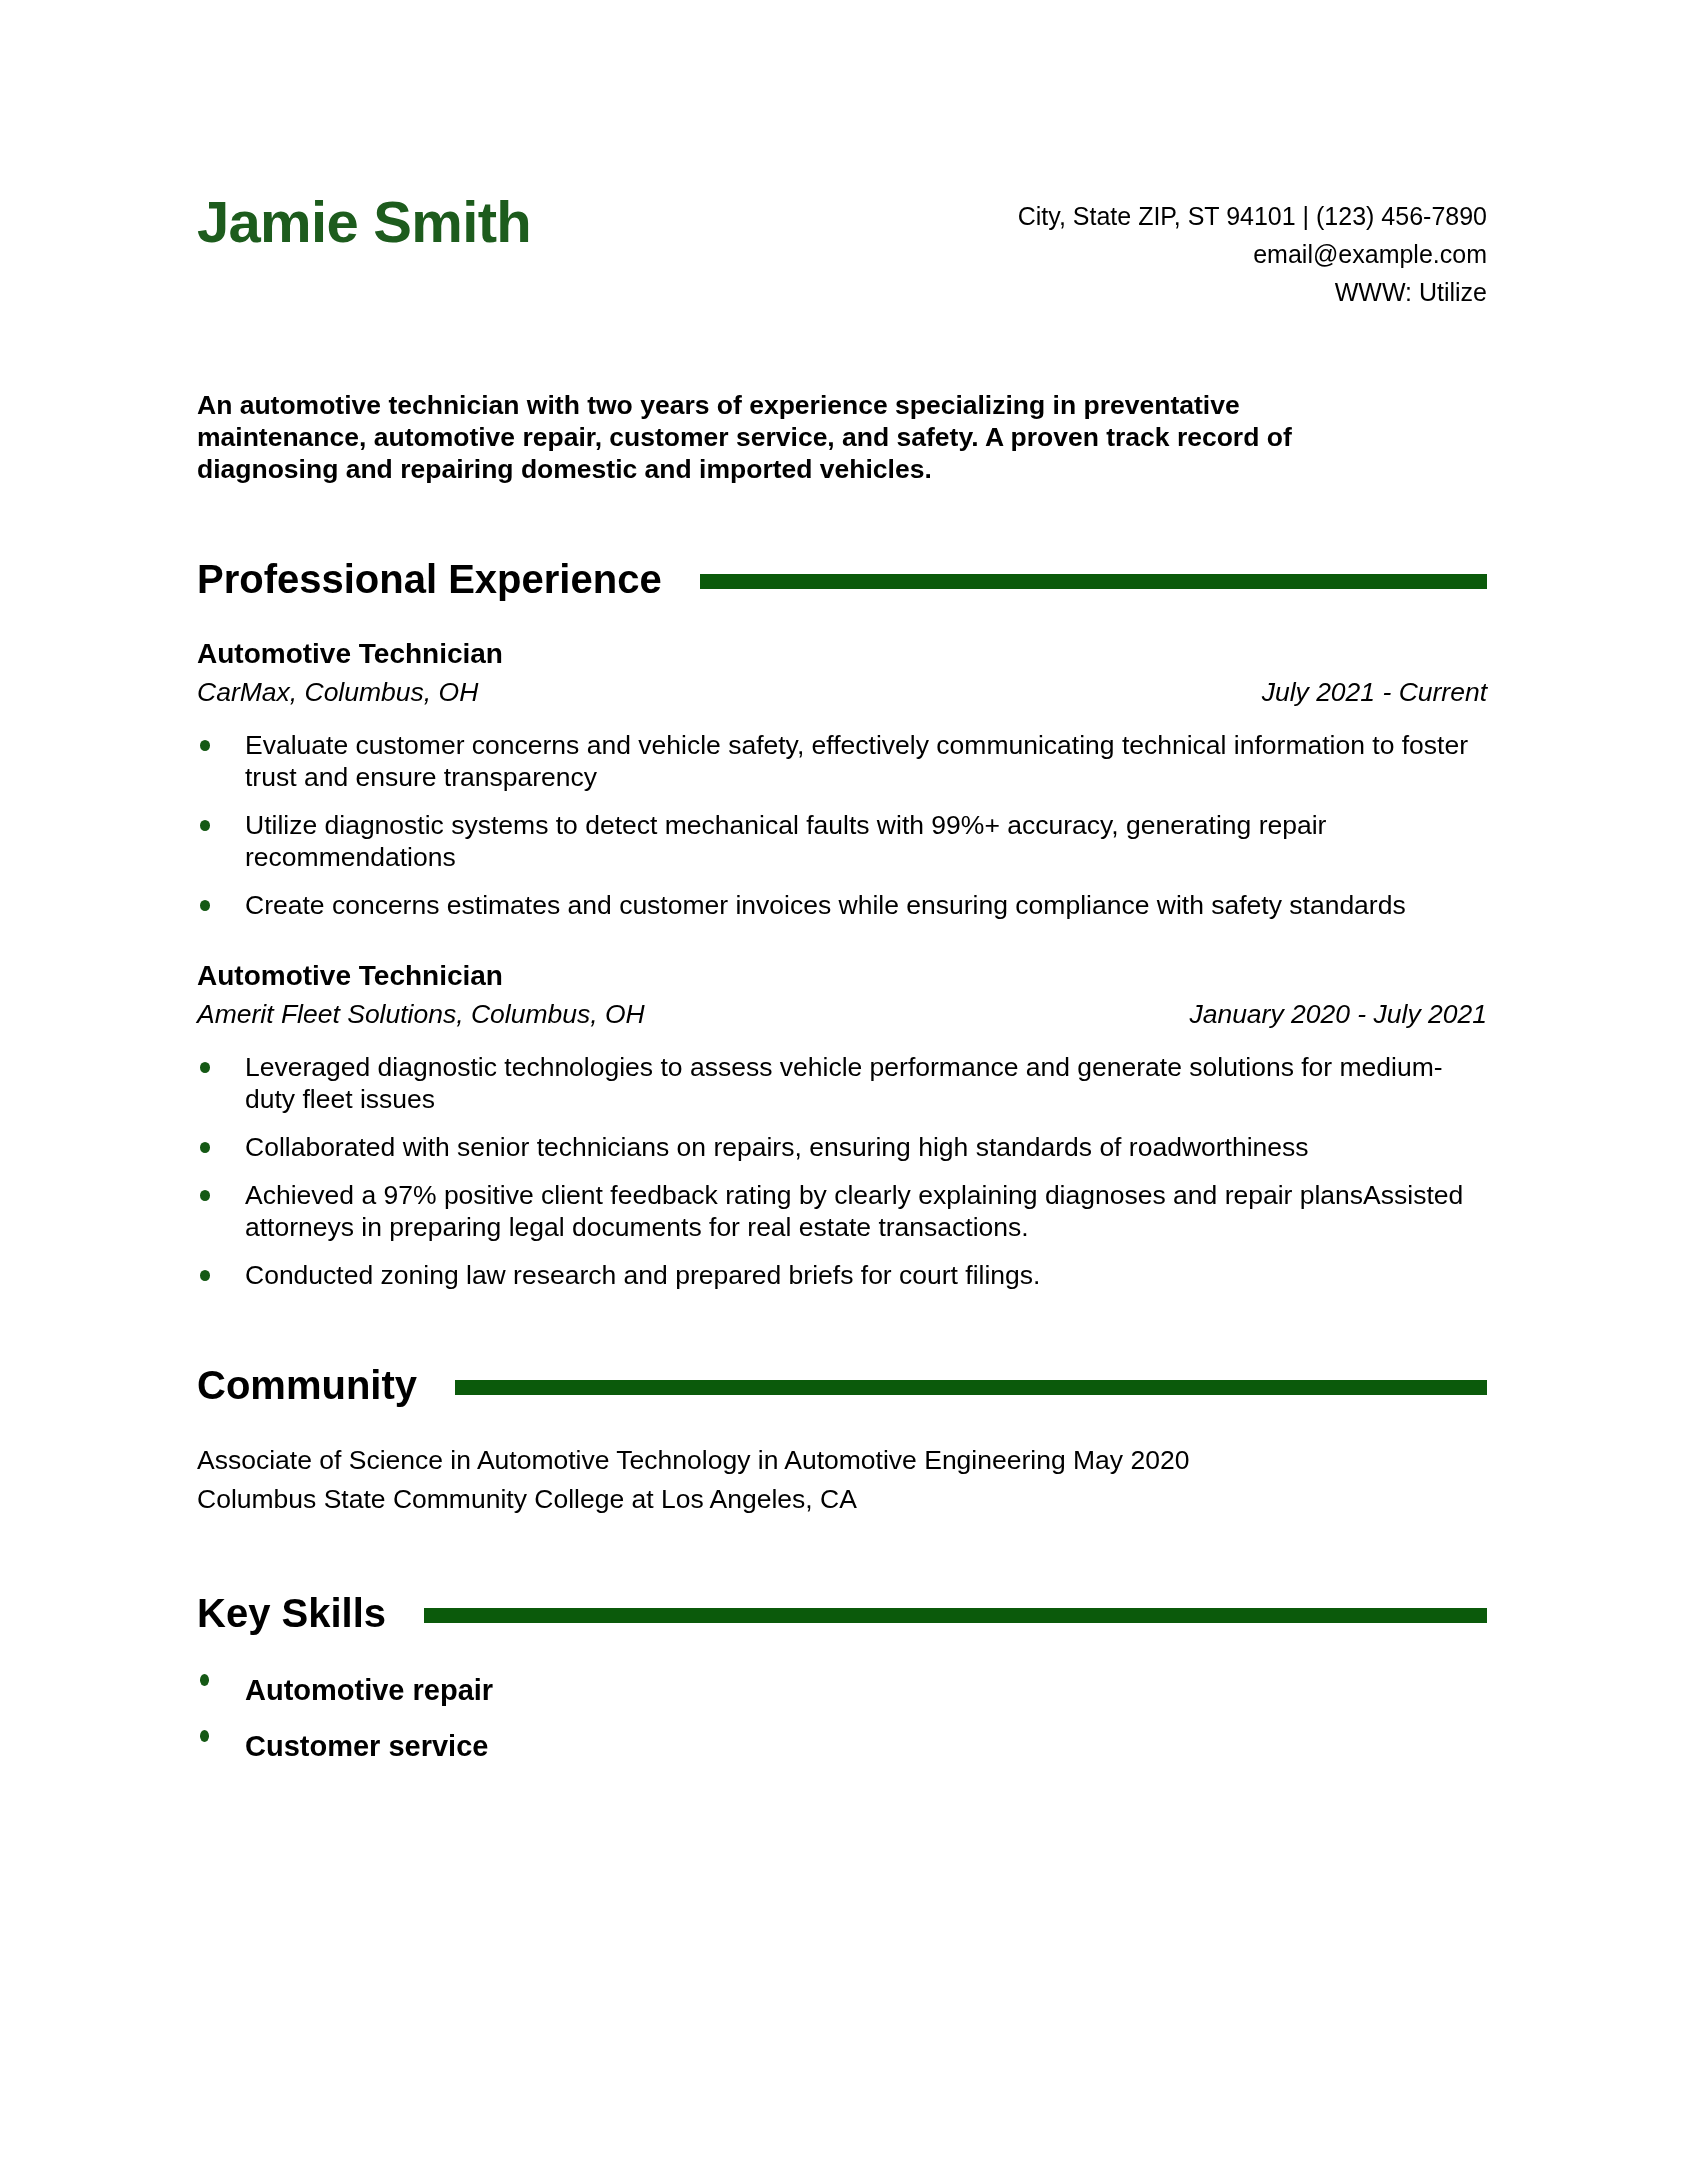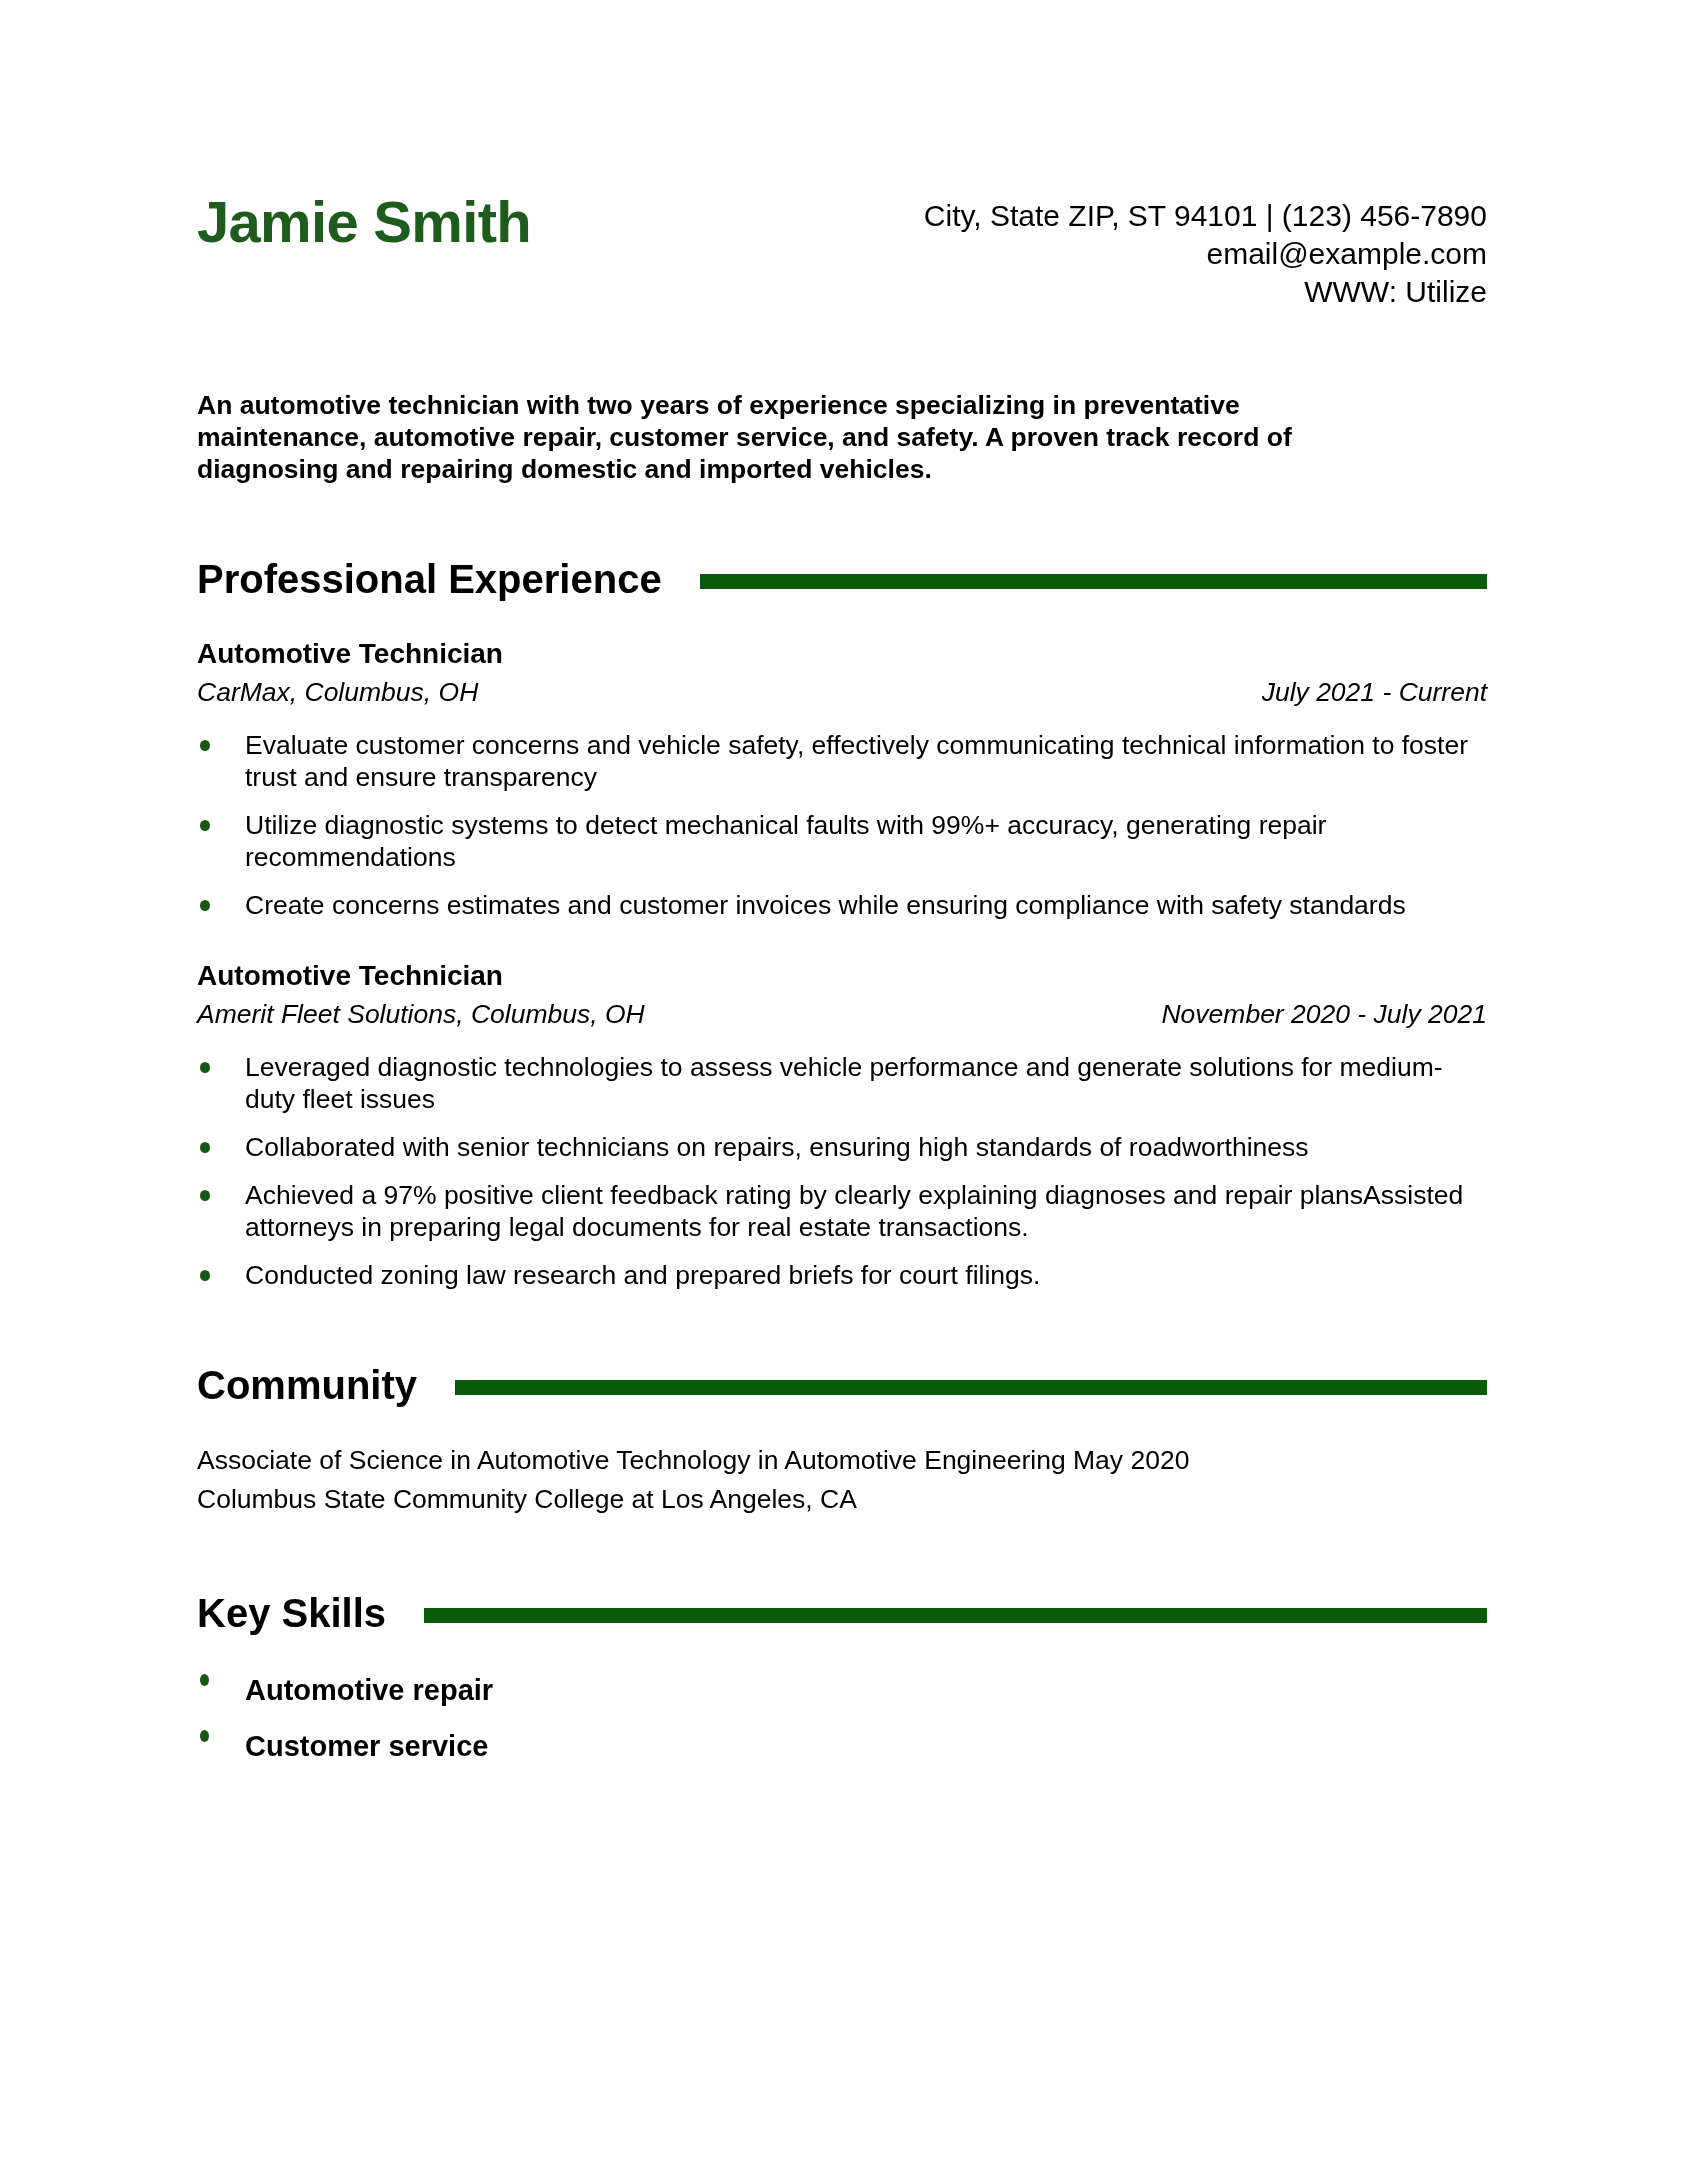--- a/index.html
+++ b/index.html
@@ -28,21 +28,21 @@
   .name {
     font-size: 58px;
     font-weight: 700;
     color: #1d5c1d;
     line-height: 1.05;
     letter-spacing: -0.7px;
     white-space: nowrap;
   }
   .contact {
     text-align: right;
-    font-size: 30px;
+    font-size: 25px;
     line-height: 38px;
     padding-top: 5.3px;
   }
 
   
   .summary {
     margin-top: 78px;
     font-size: 26.5px;
     font-weight: 700;
     line-height: 32px;
@@ -177,21 +177,21 @@
             <span class="dot"></span>
             <span>Create concerns estimates and customer invoices while ensuring compliance with safety standards</span>
           </li>
         </ul>
       </div>
 
       <div class="job">
         <div class="job-title">Automotive Technician</div>
         <div class="job-meta">
           <span>Amerit Fleet Solutions, Columbus, OH</span>
-          <span>November 2020 - July 2021</span>
+          <span>January 2020 - July 2021</span>
         </div>
         <ul class="xp-list">
           <li class="xp-bullet">
             <span class="dot"></span>
             <span>Leveraged diagnostic technologies to assess vehicle performance and generate solutions for medium-duty fleet issues</span>
           </li>
           <li class="xp-bullet">
             <span class="dot"></span>
             <span>Collaborated with senior technicians on repairs, ensuring high standards of roadworthiness</span>
           </li>

